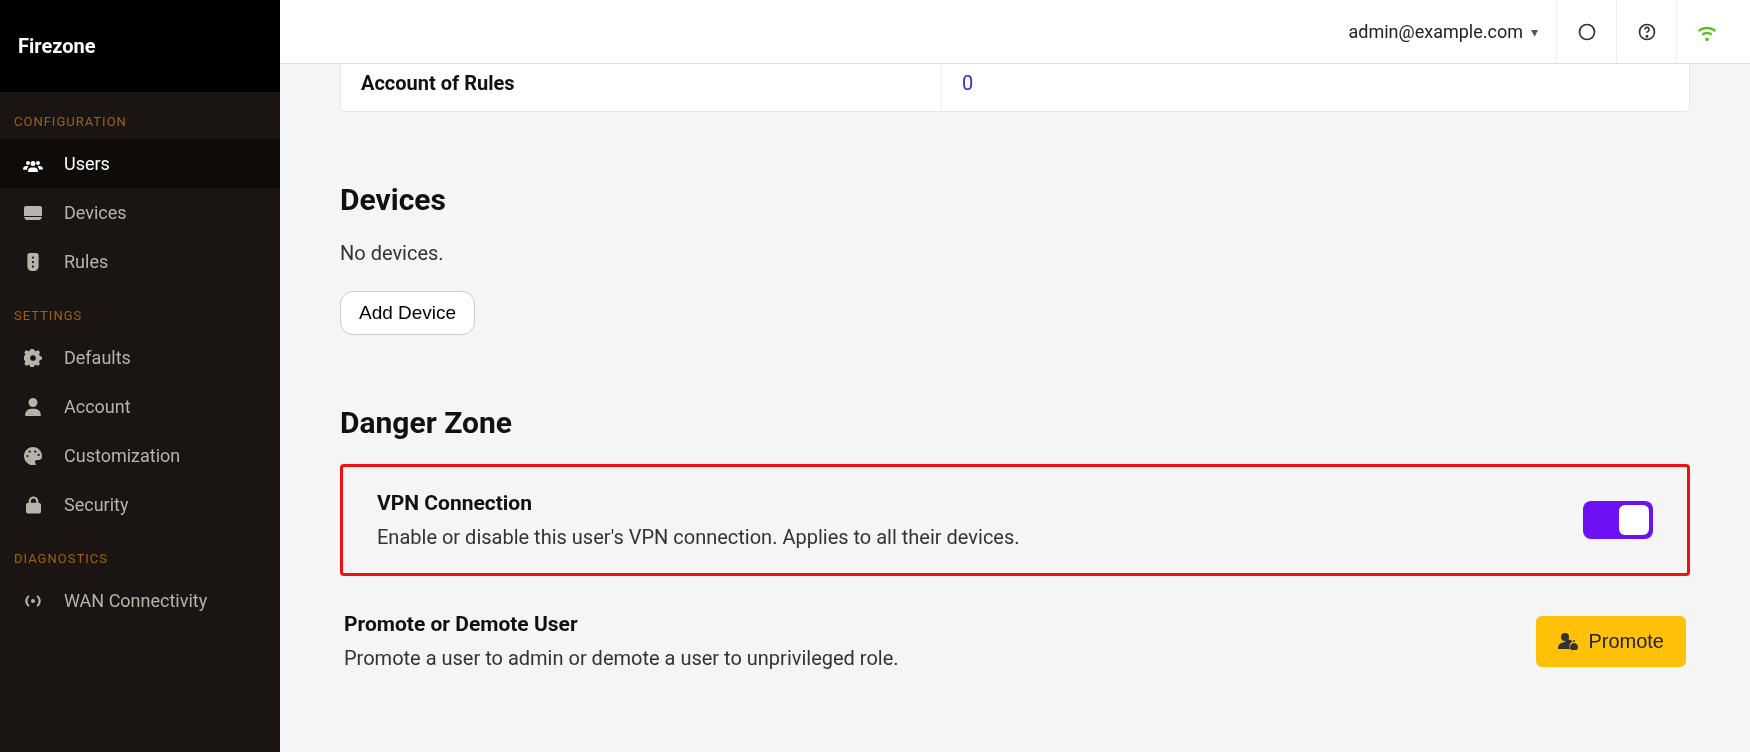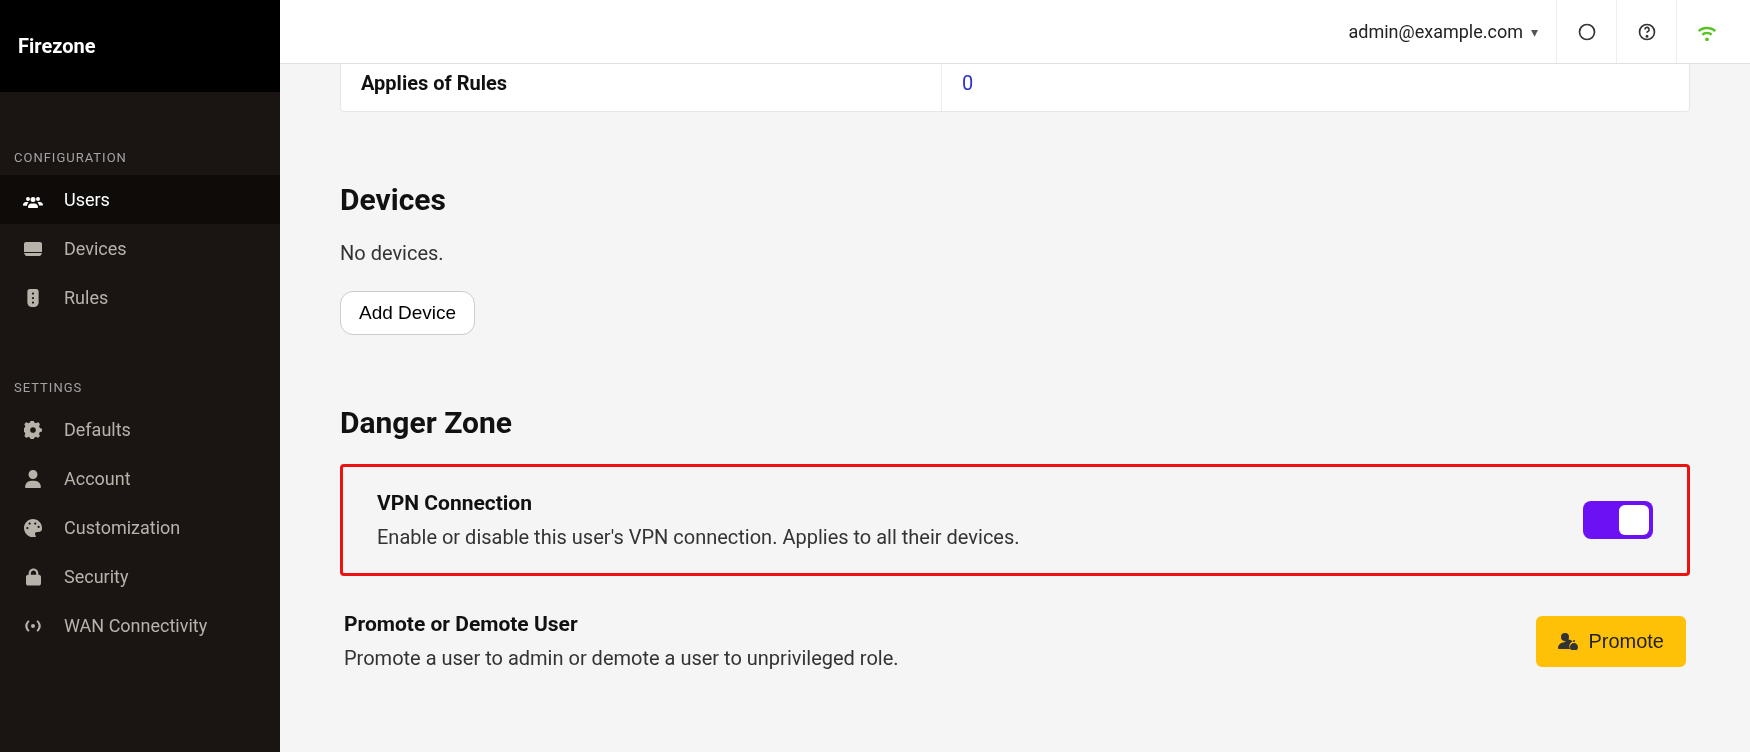--- a/index.html
+++ b/index.html
@@ -24,24 +24,23 @@
   .brand {
     background: #000;
     color: #fff;
     font-weight: 700;
     font-size: 20px;
     padding: 34px 18px;
   }
   .section-header {
     font-size: 13px;
     letter-spacing: 1px;
-    color: #a3a3a3;
+    color: #a16207;
     padding: 22px 14px 10px;
     text-transform: uppercase;
-    margin-top: 36px;
   }
   .nav-item {
     display: flex;
     align-items: center;
     gap: 20px;
     padding: 14px 22px;
     font-size: 18px;
     color: #b8b2ab;
     cursor: pointer;
   }
@@ -271,20 +270,21 @@
 
   <div class="nav-item">
     <span class="nav-icon">
       <svg width="15" height="18" viewBox="0 0 448 512">
           <path d="M144 144v48h160v-48c0-44-36-80-80-80s-80 36-80 80zM80 192v-48C80 64 144 0 224 0s144 64 144 144v48h16c35 0 64 29 64 64v192c0 35-29 64-64 64H64c-35 0-64-29-64-64V256c0-35 29-64 64-64z"></path>
         </svg>
     </span>
     <span>Security</span>
   </div>
 
+  <div class="section-header">DIAGNOSTICS</div>
 
   <div class="nav-item">
     <span class="nav-icon">
       <svg width="20" height="16" viewBox="0 0 512 512">
           <path d="M80 256c0-49 20-93 52-125 12-13 12-33 0-45s-33-13-45 0C39 134 8 191 8 256s31 122 79 170c12 13 33 13 45 0s12-32 0-45c-32-32-52-76-52-125zm352 0c0 49-20 93-52 125-12 13-12 33 0 45s33 13 45 0c48-48 79-105 79-170s-31-122-79-170c-12-13-33-13-45 0s-12 32 0 45c32 32 52 76 52 125zM256 192a64 64 0 1 0 0 128 64 64 0 1 0 0-128z"></path>
         </svg>
     </span>
     <span>WAN Connectivity</span>
   </div>
 </aside>
@@ -315,21 +315,21 @@
           <path d="M2 7c5-5 15-5 20 0l-2 2c-4-4-12-4-16 0z"></path>
         </svg>
       </div>
     </div>
   </div>
 
   <div class="content">
 
     <div class="info-table">
       <div class="info-row">
-        <div class="info-label">Applies of Rules</div>
+        <div class="info-label">Account of Rules</div>
         <div class="info-value">
           <a href="#">0</a>
         </div>
       </div>
     </div>
 
     <h2 class="section-title">Devices</h2>
     <p class="muted-text">No devices.</p>
     <button class="btn">Add Device</button>
 

